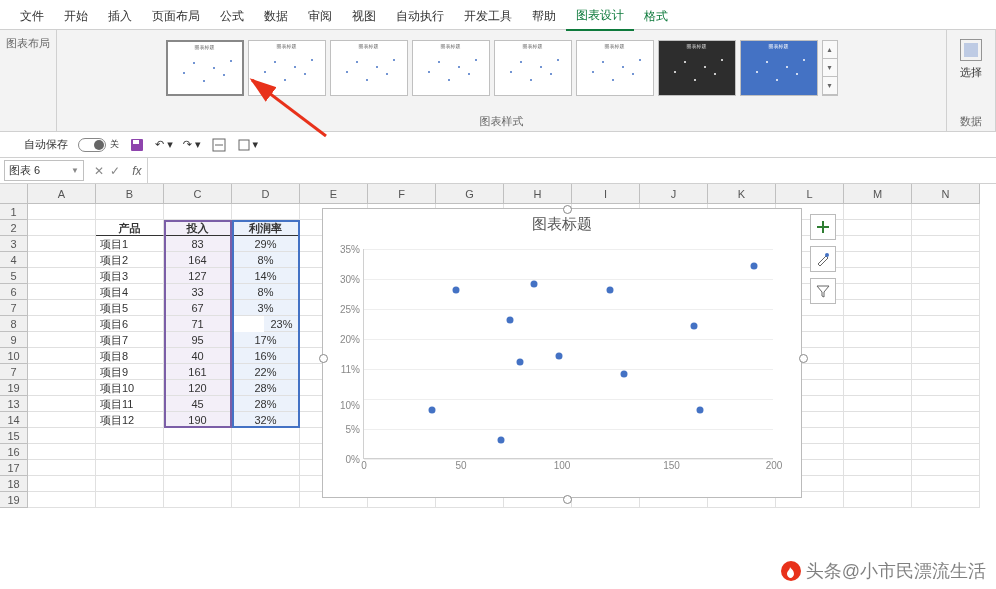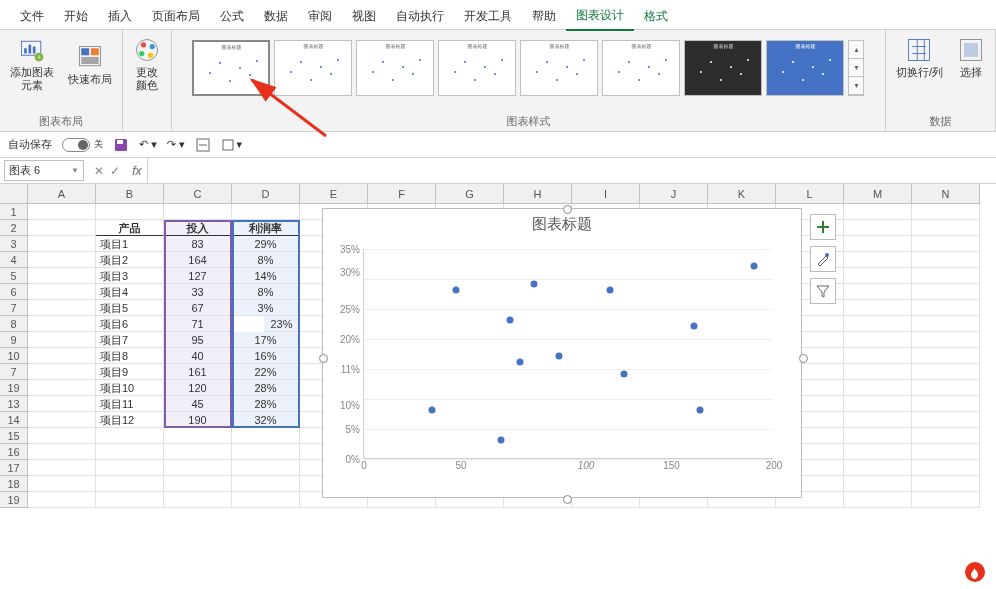--- a/index.html
+++ b/index.html
@@ -26,21 +26,21 @@
 .style-thumb.blue { background: #4472c4; }
 .style-thumb.selected { border: 2px solid #888; }
 .thumb-title { font-size: 5px; text-align: center; color: #666; padding-top: 2px; }
 .style-thumb.dark .thumb-title { color: #ddd; }
 .style-thumb.blue .thumb-title { color: #fff; }
 
 .gallery-scroll { width: 16px; height: 56px; border: 1px solid #c0c0c0; background: #f9f9f9; display: flex; flex-direction: column; }
 .gallery-scroll div { flex: 1; border-bottom: 1px solid #c0c0c0; display: flex; align-items: center; justify-content: center; font-size: 8px; color: #666; }
 
 
-.qat-bar { background: #fff; display: flex; align-items: center; padding: 4px 8px; gap: 10px; border-bottom: 1px solid #d0d0d0; height: 26px; font-size: 11px; }
+.qat-bar { background: #fff; display: flex; align-items: center; padding: 4px 24px; gap: 10px; border-bottom: 1px solid #d0d0d0; height: 26px; font-size: 11px; }
 .qat-btn { cursor: pointer; display: flex; align-items: center; }
 .toggle { width: 28px; height: 14px; border: 1px solid #888; border-radius: 7px; position: relative; background: #fff; }
 .toggle::after { content: ""; position: absolute; right: 1px; top: 1px; width: 10px; height: 10px; background: #666; border-radius: 50%; }
 
 
 .formula-bar { display: flex; align-items: center; border-bottom: 1px solid #d0d0d0; height: 26px; background: #fff; }
 .name-box { width: 80px; border: 1px solid #c0c0c0; margin: 2px 4px; padding: 2px 4px; font-size: 11px; display: flex; justify-content: space-between; align-items: center; }
 .fx-controls { display: flex; gap: 6px; padding: 0 6px; color: #888; }
 .fx-controls span { cursor: pointer; }
 .fx-label { font-style: italic; color: #666; margin-left: 6px; }
@@ -101,60 +101,23 @@
   <div class="tab">视图</div>
   <div class="tab">自动执行</div>
   <div class="tab">开发工具</div>
   <div class="tab">帮助</div>
   <div class="tab active ctx">图表设计</div>
   <div class="tab ctx">格式</div>
 </div>
 
 <div class="ribbon">
   <div class="group">
-    <div class="group-buttons">
-      <div class="big-btn">
-        <svg viewBox="0 0 32 32">
-            <rect x="4" y="6" width="22" height="16" fill="none" stroke="#4472c4"></rect>
-            <rect x="7" y="14" width="3" height="6" fill="#4472c4"></rect>
-            <rect x="12" y="10" width="3" height="10" fill="#4472c4"></rect>
-            <rect x="17" y="12" width="3" height="8" fill="#4472c4"></rect>
-            <circle cx="24" cy="24" r="5" fill="#7cb342"></circle>
-            <text x="24" y="27" font-size="8" fill="#fff" text-anchor="middle">+</text>
-          </svg>
-        <span style="white-space:pre-line">添加图表
-元素</span>
-      </div>
-      <div class="big-btn">
-        <svg viewBox="0 0 32 32">
-            <rect x="4" y="4" width="24" height="22" fill="none" stroke="#888"></rect>
-            <rect x="6" y="6" width="9" height="8" fill="#4472c4"></rect>
-            <rect x="17" y="6" width="9" height="8" fill="#ed7d31"></rect>
-            <rect x="6" y="16" width="20" height="8" fill="#a5a5a5"></rect>
-          </svg>
-        <span>快速布局</span>
-      </div>
-    </div>
     <div class="group-label">图表布局</div>
   </div>
 
-  <div class="group">
-    <div class="big-btn">
-      <svg viewBox="0 0 32 32">
-          <circle cx="16" cy="16" r="12" fill="none" stroke="#888"></circle>
-          <circle cx="12" cy="10" r="3" fill="#e74c3c"></circle>
-          <circle cx="22" cy="12" r="3" fill="#3498db"></circle>
-          <circle cx="20" cy="22" r="3" fill="#f1c40f"></circle>
-          <circle cx="10" cy="20" r="3" fill="#2ecc71"></circle>
-        </svg>
-      <span style="white-space:pre-line">更改
-颜色</span>
-    </div>
-    <div class="group-label"> </div>
-  </div>
 
   <div class="group" style="flex:1">
     <div class="style-gallery">
       <div id="gallery" style="display: flex; gap: 4px;">
           <div class="style-thumb selected">
             <div class="thumb-title">图表标题</div>
             <div class="td" style="left: 15px; top: 30px; background: rgb(68, 114, 196);"></div>
             <div class="td" style="left: 25px; top: 20px; background: rgb(68, 114, 196);"></div>
             <div class="td" style="left: 35px; top: 38px; background: rgb(68, 114, 196);"></div>
             <div class="td" style="left: 45px; top: 25px; background: rgb(68, 114, 196);"></div>
@@ -229,27 +192,20 @@
         <div>▴</div>
         <div>▾</div>
         <div>▾</div>
       </div>
     </div>
     <div class="group-label">图表样式</div>
   </div>
 
   <div class="group">
     <div class="group-buttons">
-      <div class="big-btn">
-        <svg viewBox="0 0 32 32">
-            <rect x="4" y="4" width="24" height="24" fill="none" stroke="#4472c4"></rect>
-            <path d="M8 12h16M8 20h16M14 4v24M22 4v24" stroke="#4472c4"></path>
-          </svg>
-        <span>切换行/列</span>
-      </div>
       <div class="big-btn">
         <svg viewBox="0 0 32 32">
             <rect x="4" y="4" width="24" height="24" fill="none" stroke="#888"></rect>
             <rect x="8" y="8" width="16" height="16" fill="#4472c4" opacity="0.3"></rect>
           </svg>
         <span>选择</span>
       </div>
     </div>
     <div class="group-label">数据</div>
   </div>
@@ -614,26 +570,26 @@
             <div class="ytick" style="top: 180px;">5%</div>
             <div class="gridline-h" style="top: 150px;"></div>
             <div class="ytick" style="top: 156px;">10%</div>
             <div class="gridline-h" style="top: 120px;"></div>
             <div class="ytick" style="top: 120px;">11%</div>
             <div class="gridline-h" style="top: 90px;"></div>
             <div class="ytick" style="top: 90px;">20%</div>
             <div class="gridline-h" style="top: 60px;"></div>
             <div class="ytick" style="top: 60px;">25%</div>
             <div class="gridline-h" style="top: 30px;"></div>
-            <div class="ytick" style="top: 23px;">30%</div>
+            <div class="ytick" style="top: 30px;">30%</div>
             <div class="gridline-h" style="top: 0px;"></div>
             <div class="ytick" style="top: 0px;">35%</div>
             <div class="xtick" style="left: 0px;">0</div>
             <div class="xtick" style="left: 97px;">50</div>
-            <div class="xtick" style="left: 222px; font-style: italic;">100</div>
+            <div class="xtick" style="left: 198px;">100</div>
             <div class="xtick" style="left: 307.5px;">150</div>
             <div class="xtick" style="left: 410px;">200</div>
             <div class="dot" style="left: 170.15px; bottom: 174px;"></div>
             <div class="dot" style="left: 336.2px; bottom: 48px;"></div>
             <div class="dot" style="left: 260.35px; bottom: 84px;"></div>
             <div class="dot" style="left: 67.65px; bottom: 48px;"></div>
             <div class="dot" style="left: 137.35px; bottom: 18px;"></div>
             <div class="dot" style="left: 145.55px; bottom: 138px;"></div>
             <div class="dot" style="left: 194.75px; bottom: 102px;"></div>
             <div class="dot" style="left: 155.8px; bottom: 96px;"></div>
@@ -677,13 +633,14 @@
       </marker>
     </defs>
   <line x1="130" y1="66" x2="56" y2="10" stroke="#e8311a" stroke-width="3" marker-end="url(#ah)"></line>
 </svg>
 
 <div class="watermark">
   <svg width="22" height="22">
       <circle cx="11" cy="11" r="10" fill="#e8311a"></circle>
       <path d="M7 14c0-3 3-4 3-7 1 2 4 3 4 7 0 2-2 4-3.5 4S7 16 7 14z" fill="#fff"></path>
     </svg>
+  <span>头条@小市民漂流生活</span>
 </div>
 
 </body></html>

